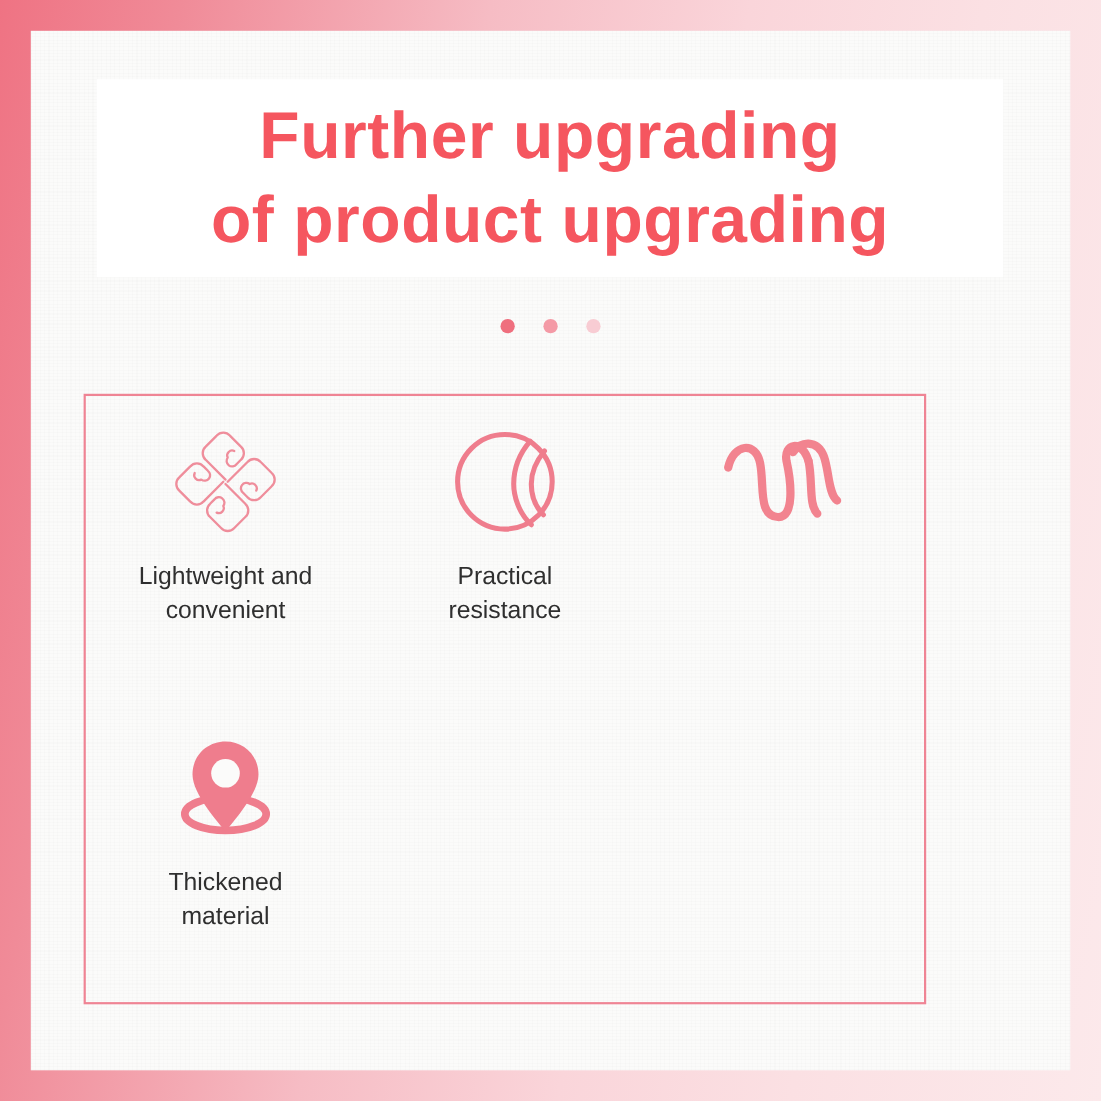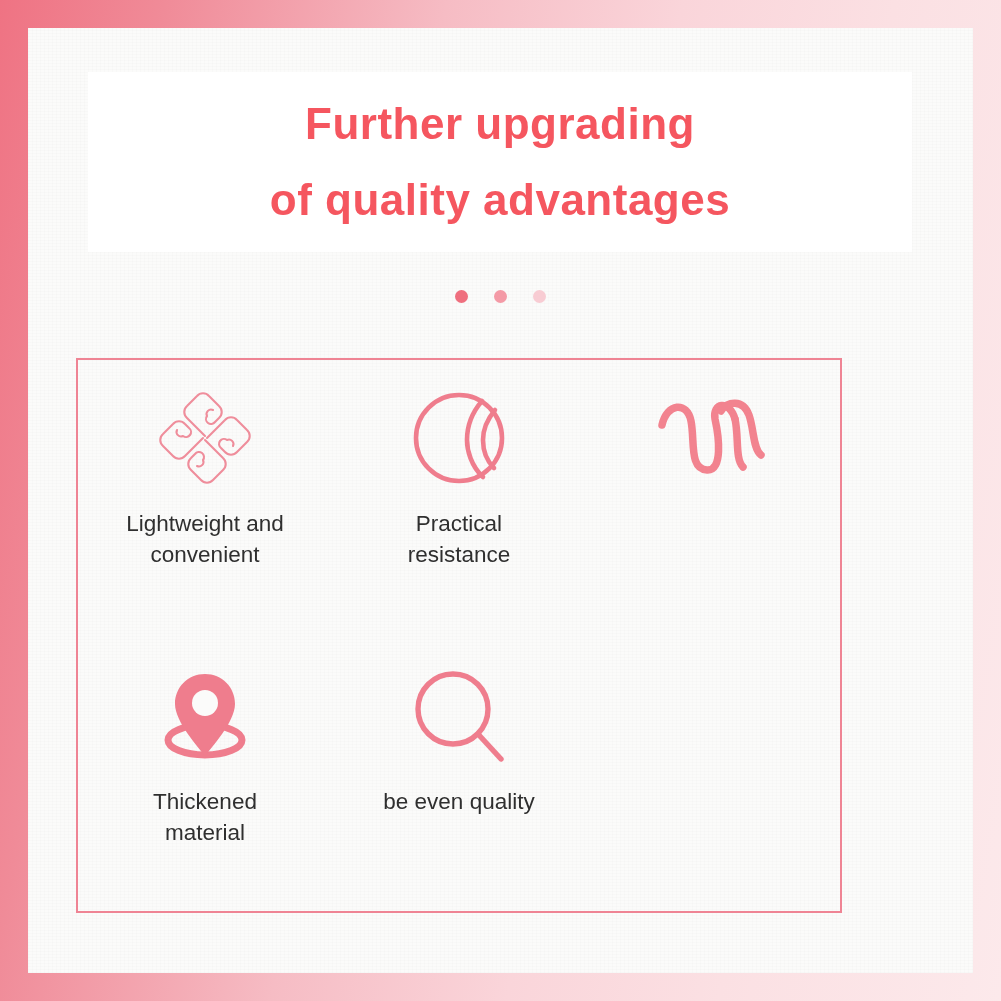--- a/index.html
+++ b/index.html
@@ -58,21 +58,21 @@
     display:flex;
     flex-direction:column;
     align-items:center;
     justify-content:center;
     z-index:2;
   }
   .title-line {
     color:#f5565f;
     font-family:"Liberation Sans", sans-serif;
     font-weight:bold;
-    font-size:44px;
+    font-size:60px;
     line-height:76px;
     letter-spacing:.5px;
     white-space:nowrap;
     transform:scaleX(1.0);
   }
 
   
   #dots {
     position:absolute;
     top:262px;
@@ -139,21 +139,21 @@
 </style>
 </head>
 <body>
 
 <div id="poster">
 
   <div id="canvas">
 
     <div id="title-band">
       <div class="title-line">Further upgrading</div>
-      <div class="title-line">of quality advantages</div>
+      <div class="title-line">of product upgrading</div>
     </div>
 
     <div id="dots">
       <span class="dot d1"></span>
       <span class="dot d2"></span>
       <span class="dot d3"></span>
     </div>
 
     <div id="feature-frame">
       <div class="grid">
@@ -203,27 +203,18 @@
               <ellipse cx="50" cy="72" rx="37" ry="15" fill="none" stroke="#ef7d8d" stroke-width="7"></ellipse>
               <path d="M50 6 C33 6 20 19 20 36 C20 54 44 80 50 88 C56 80 80 54 80 36 C80 19 67 6 50 6 Z" fill="#ef7d8d"></path>
               <circle cx="50" cy="35" r="13" fill="#fbfbfa"></circle>
             </svg>
           </div>
           <div class="cell-label">Thickened
 material</div>
         </div>
 
 
-        <div class="cell row2">
-          <div class="icon-box">
-            <svg width="100" height="98" viewBox="0 0 100 98" fill="none" stroke="#ef7d8d" stroke-width="5.4" stroke-linecap="round">
-              <circle cx="44" cy="42" r="35"></circle>
-              <line x1="69" y1="67" x2="92" y2="92"></line>
-            </svg>
-          </div>
-          <div class="cell-label">be even quality</div>
-        </div>
 
       </div>
     </div>
 
   </div>
 </div>
 
 </body></html>

